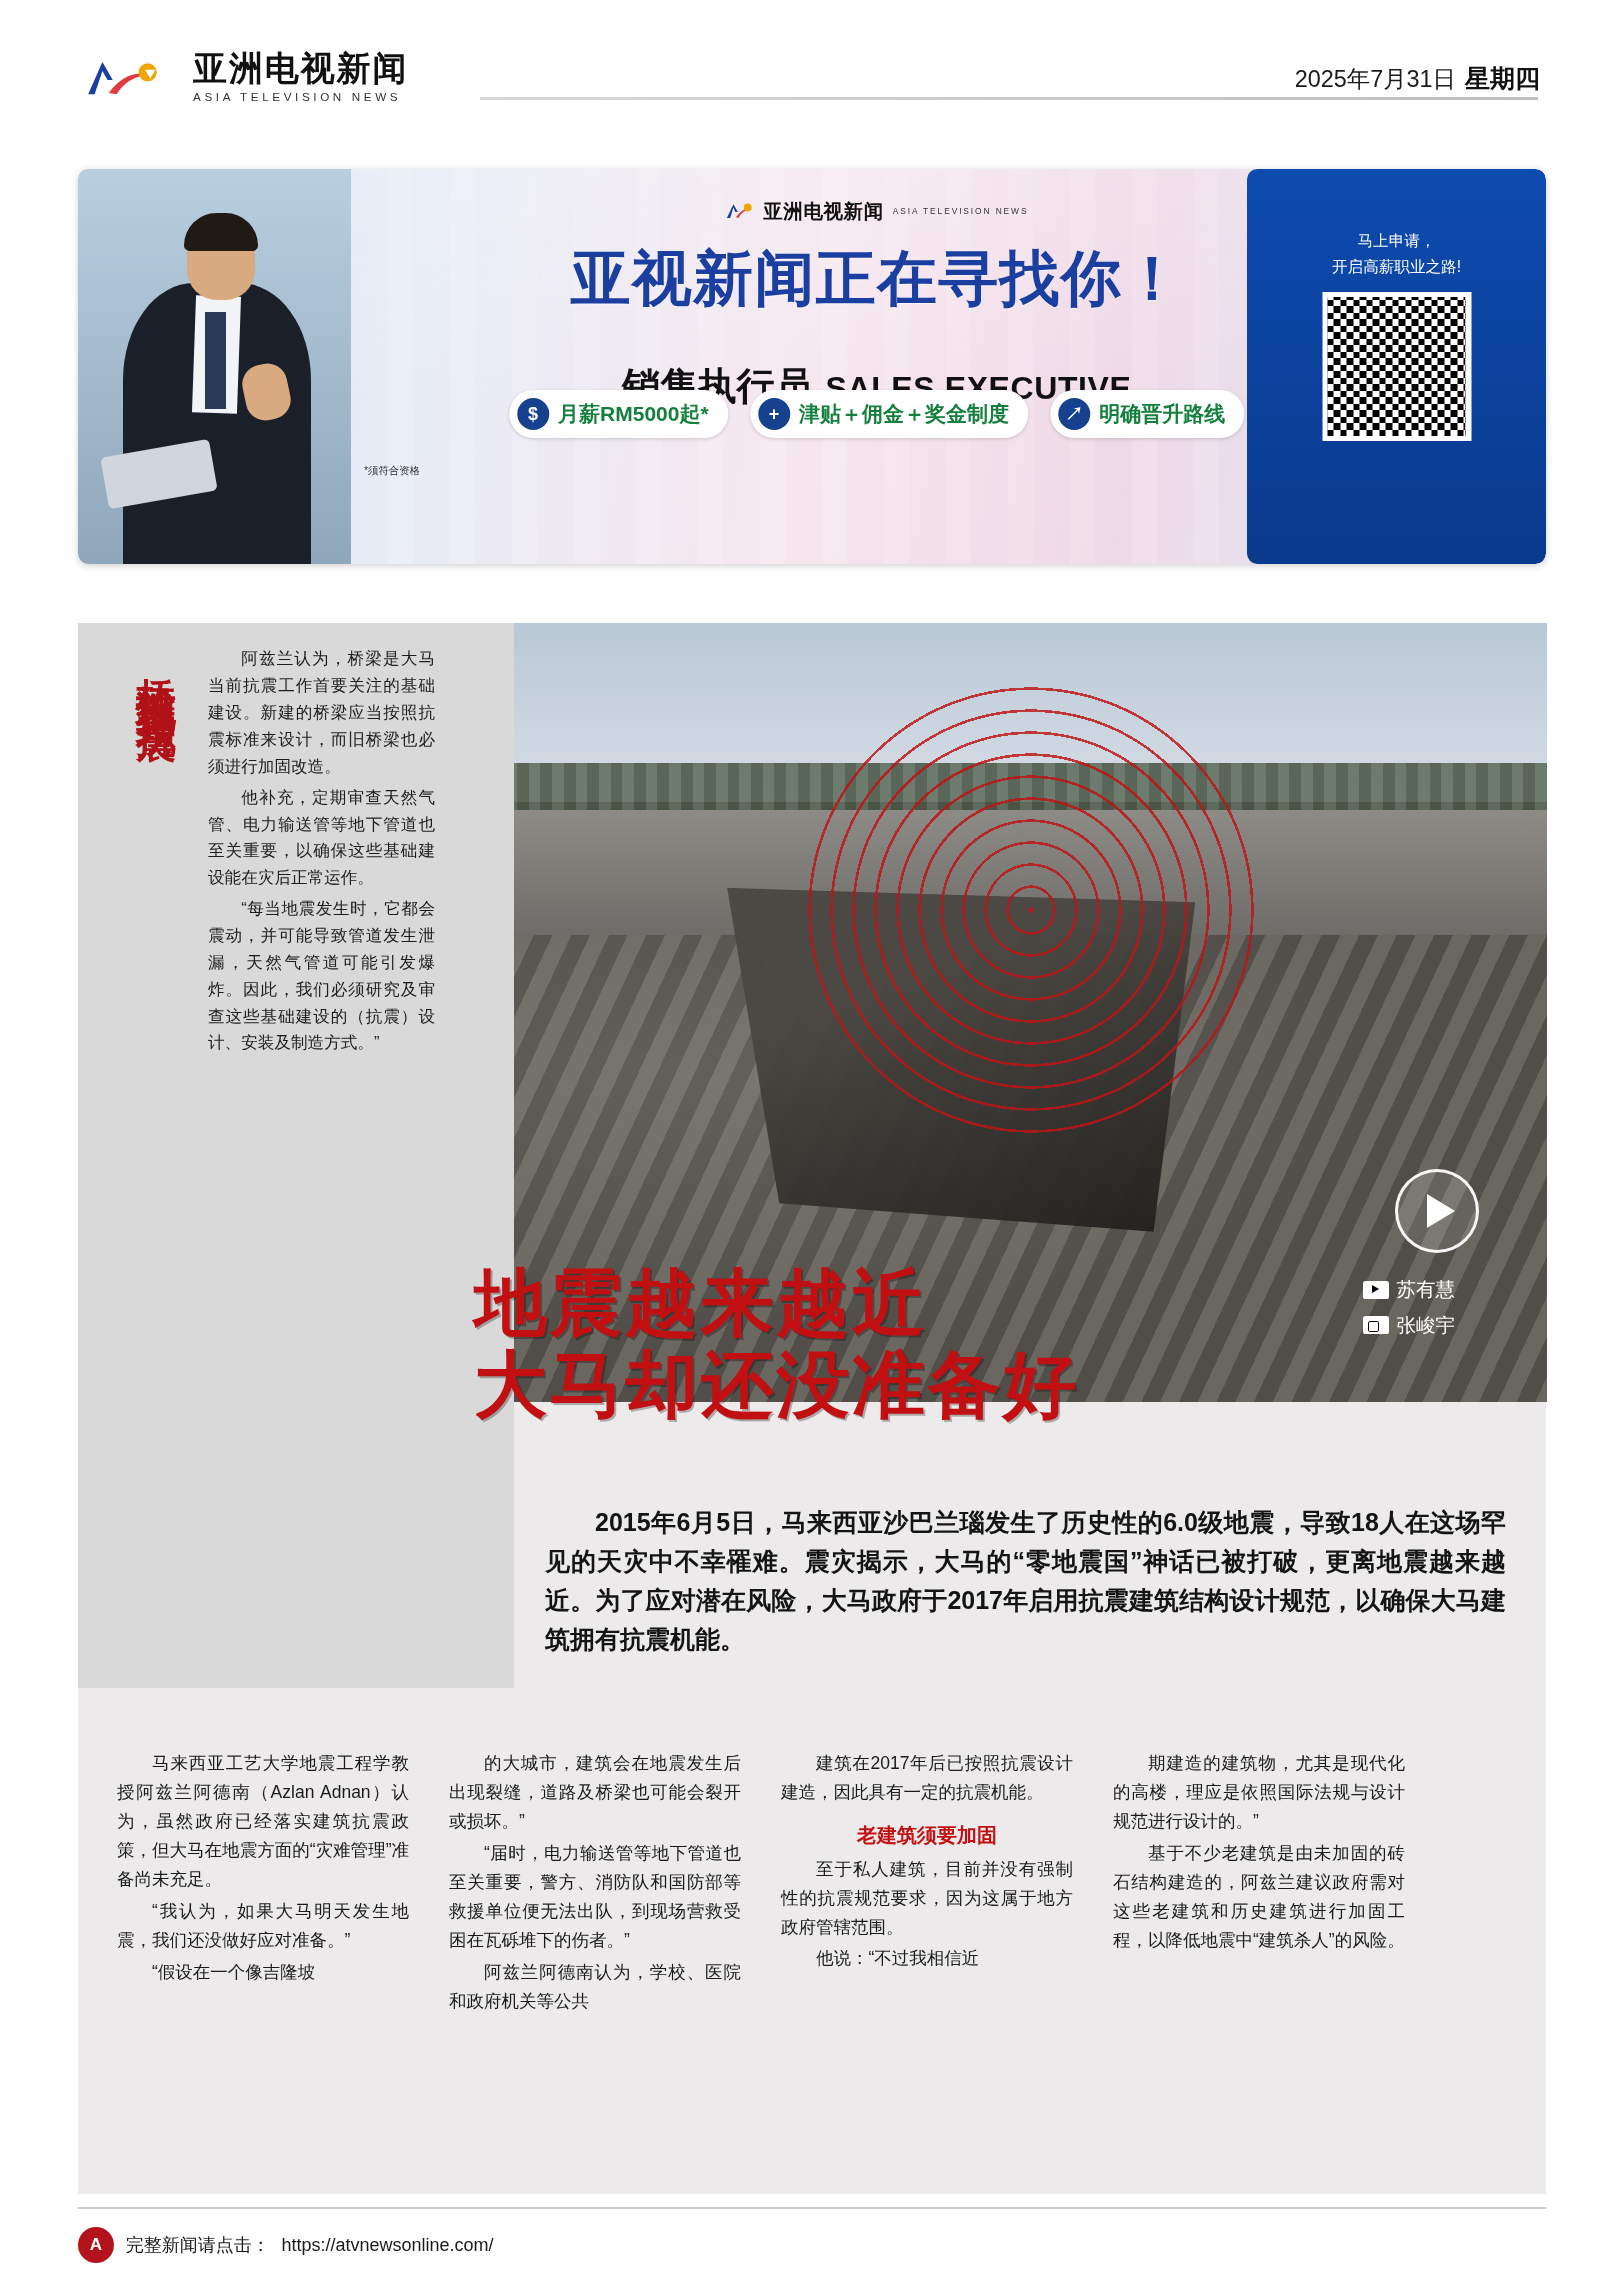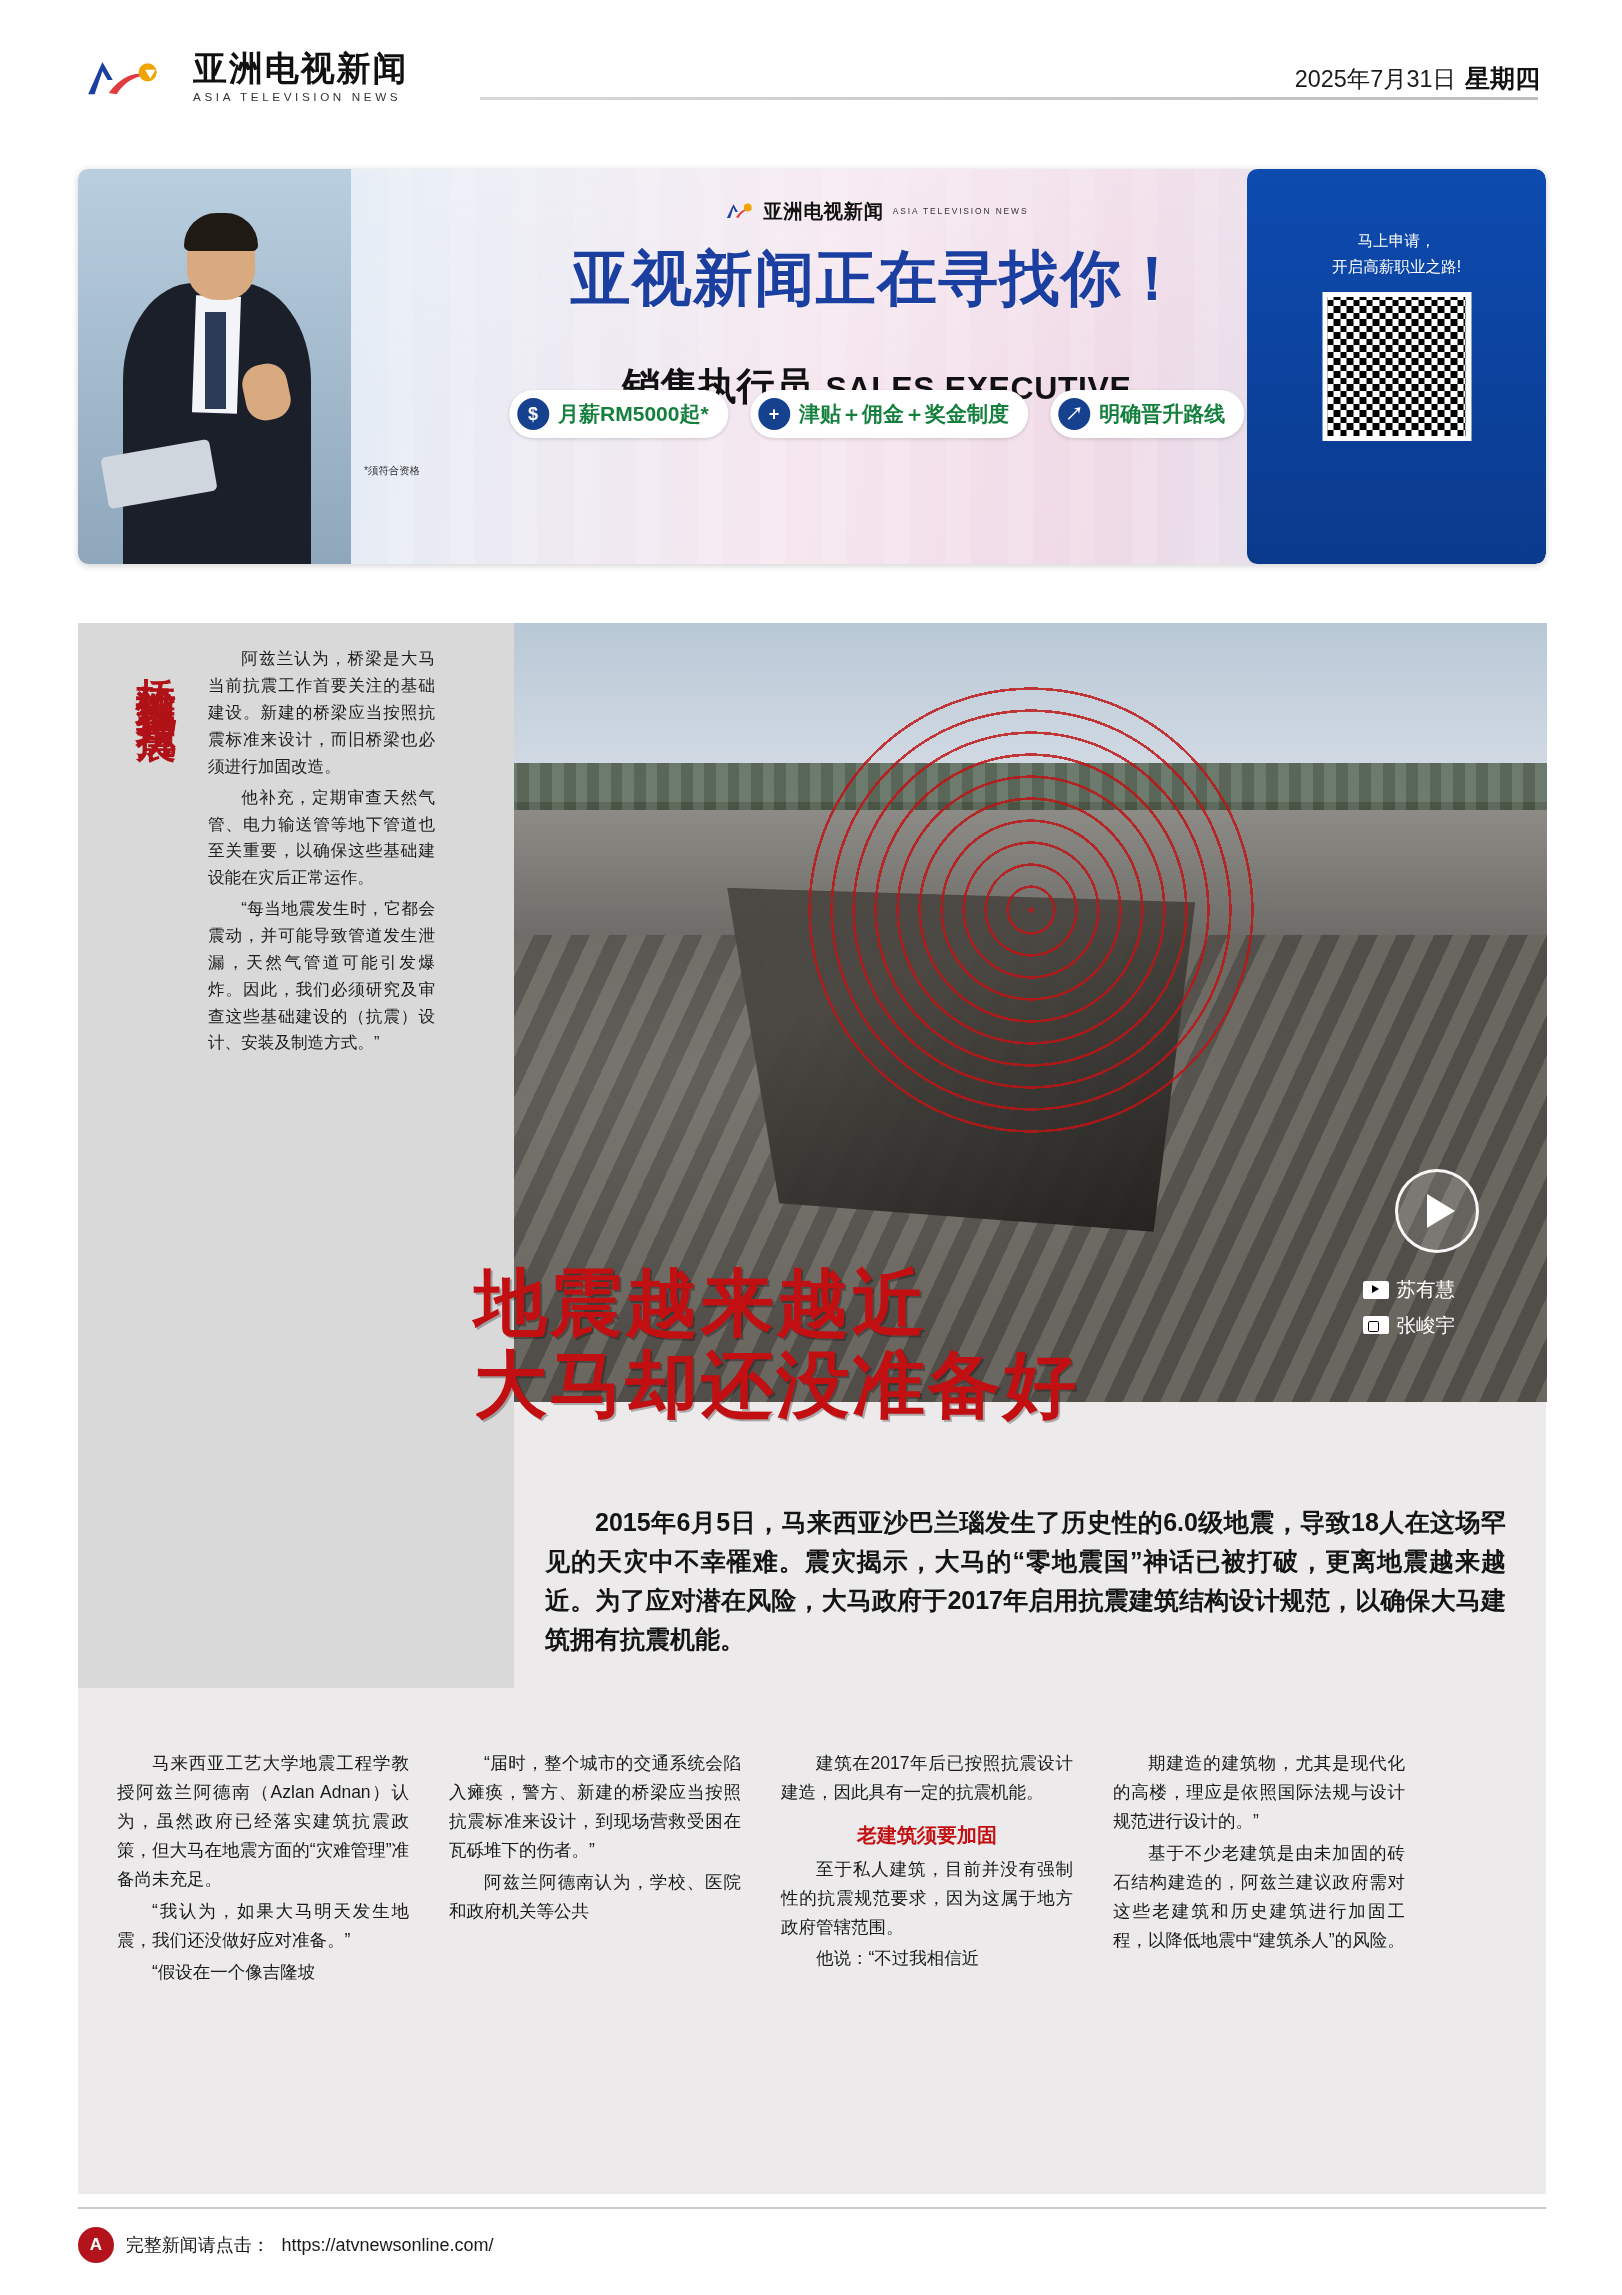--- a/index.html
+++ b/index.html
@@ -564,21 +564,22 @@
     <p>2015年6月5日，马来西亚沙巴兰瑙发生了历史性的6.0级地震，导致18人在这场罕见的天灾中不幸罹难。震灾揭示，大马的“零地震国”神话已被打破，更离地震越来越近。为了应对潜在风险，大马政府于2017年启用抗震建筑结构设计规范，以确保大马建筑拥有抗震机能。</p>
   </div>
 
   <div class="cols" style="left:39px; top:1126px;">
     <div class="col">
       <p>马来西亚工艺大学地震工程学教授阿兹兰阿德南（Azlan Adnan）认为，虽然政府已经落实建筑抗震政策，但大马在地震方面的“灾难管理”准备尚未充足。</p>
       <p>“我认为，如果大马明天发生地震，我们还没做好应对准备。”</p>
       <p>“假设在一个像吉隆坡</p>
     </div>
     <div class="col">
-      <p>“届时，整个城市的交通系统会陷入瘫痪，警方、新建的桥梁应当按照抗震标准来设计，到现场营救受困在瓦砾堆下的伤者。”</p>
+      <p>的大城市，建筑会在地震发生后出现裂缝，道路及桥梁也可能会裂开或损坏。”</p>
+      <p>“届时，电力输送管等地下管道也至关重要，警方、消防队和国防部等救援单位便无法出队，到现场营救受困在瓦砾堆下的伤者。”</p>
       <p>阿兹兰阿德南认为，学校、医院和政府机关等公共</p>
     </div>
     <div class="col">
       <p>建筑在2017年后已按照抗震设计建造，因此具有一定的抗震机能。</p>
       <p class="sub-head">老建筑须要加固</p>
       <p>至于私人建筑，目前并没有强制性的抗震规范要求，因为这属于地方政府管辖范围。</p>
       <p>他说：“不过我相信近</p>
     </div>
     <div class="col">
       <p>期建造的建筑物，尤其是现代化的高楼，理应是依照国际法规与设计规范进行设计的。”</p>

